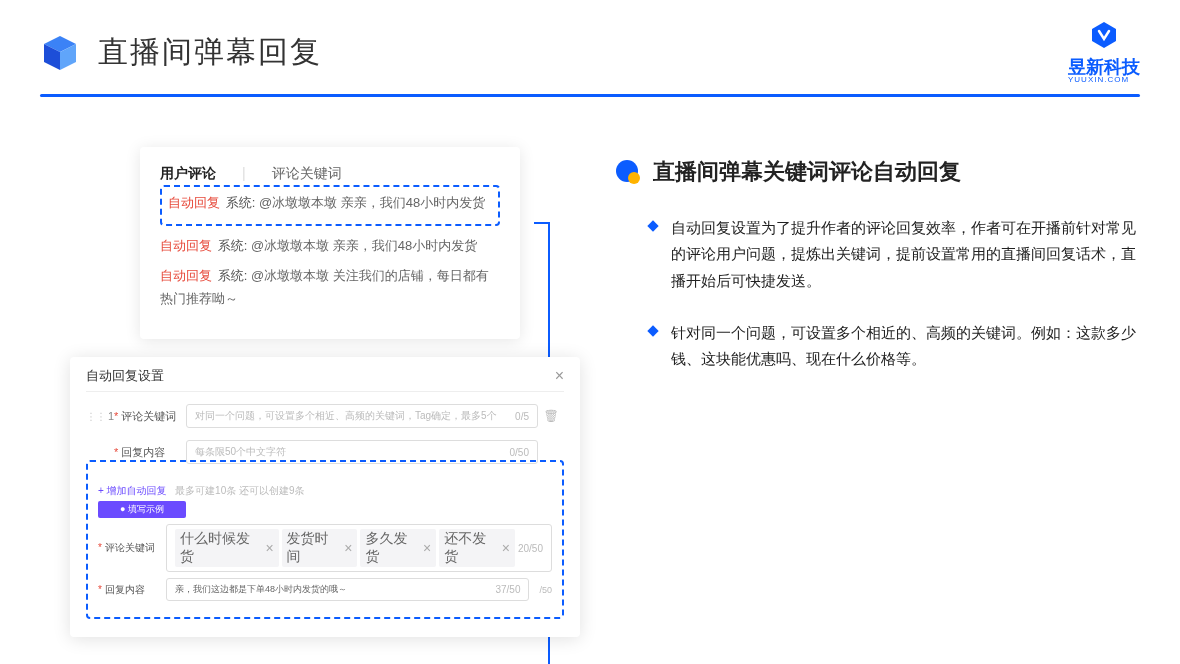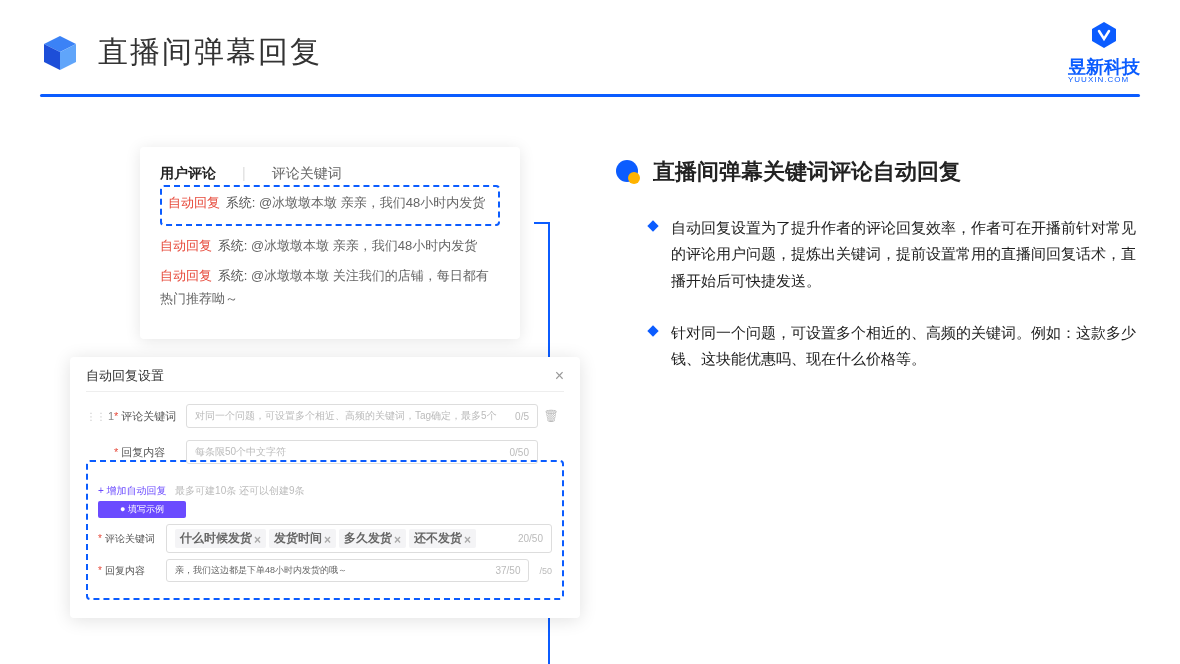--- a/index.html
+++ b/index.html
@@ -197,28 +197,27 @@
   display: inline-block;
   background: #6b4bff;
   color: #fff;
   font-size: 9px;
   padding: 2px 22px;
   border-radius: 2px;
   margin-bottom: 6px;
 }
 .tag-chip {
   display: inline-flex;
-  align-items: flex-end;
+  align-items: center;
   background: #f4f4f6;
   color: #666;
-  font-size: 12px;
+  font-size: 14px;
   padding: 1px 5px;
   border-radius: 2px;
   margin-right: 3px;
-  font-weight: bold;
 }
 .tag-chip .x { color: #aaa; margin-left: 2px; }
 .example-row {
   display: flex;
   align-items: center;
   margin-bottom: 6px;
 }
 .example-row .field-label { width: 60px; font-size: 10px; }
 .example-row .field-input { font-size: 9px; color: #666; }
 .side-count { color: #bbb; font-size: 9px; margin-left: 10px; }

